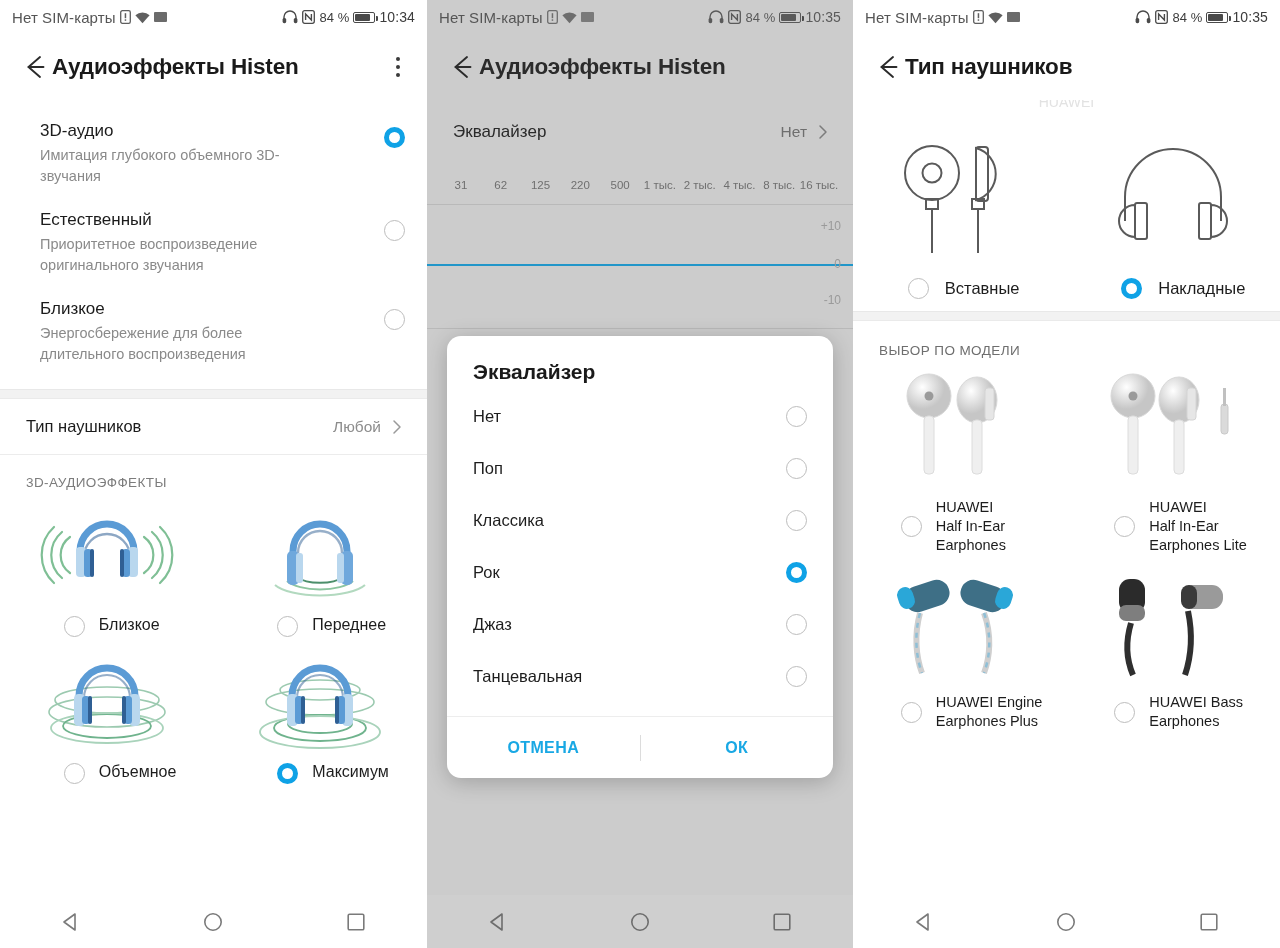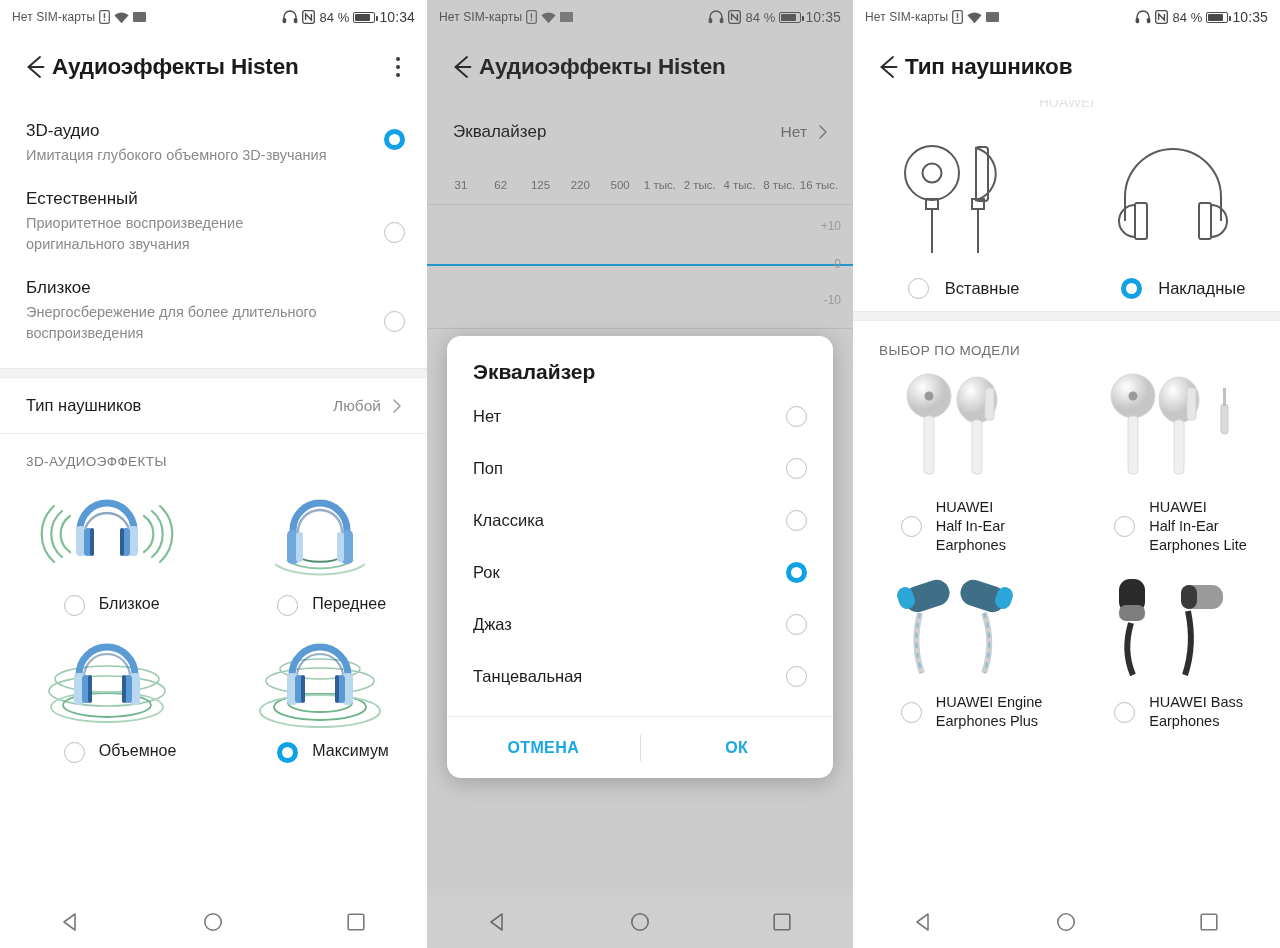--- a/index.html
+++ b/index.html
@@ -14,42 +14,42 @@
   .screen.last { width: 427px; }
 
   
   .statusbar {
     height: 34px; display: flex; align-items: center;
     padding: 0 12px; font-size: 11.5px; color: #4a4a4a;
     letter-spacing: 0.1px;
   }
   .sb-left { display: flex; align-items: center; gap: 4px; }
   .sb-right { margin-left: auto; display: flex; align-items: center; gap: 4px; font-size: 13px; color: #3c3c3c;}
-  .sim-text { font-size: 12px; color: #555; }
+  .sim-text { font-size: 15px; color: #555; }
   .ic { display:inline-block; vertical-align: middle; }
   .sms-box { width: 13px; height: 10px; background: #6b6b6b; border-radius: 1px; }
   .batt { width: 22px; height: 11px; border: 1.6px solid #4a4a4a; border-radius: 2px; position: relative; }
   .batt::after { content:""; position:absolute; right:-4px; top:3px; width:2.4px; height:5px; background:#4a4a4a; border-radius:0 1px 1px 0; }
   .batt-fill { position:absolute; left:1px; top:1px; bottom:1px; width:72%; background:#4a4a4a; border-radius:1px; }
   .time { font-size: 14px; color: #3c3c3c; }
 
   
   .appbar { height: 66px; display:flex; align-items:center; padding: 0 18px; }
   .back-arrow { width: 34px; height: 34px; flex: none; }
   .app-title { font-size: 22.5px; font-weight: 700; color: #1a1a1a; letter-spacing: -0.2px; }
   .overflow { margin-left:auto; width: 22px; height:34px; display:flex; flex-direction:column; justify-content:center; align-items:center; gap:4px; }
   .overflow i { display:block; width:4px; height:4px; border-radius:50%; background:#3a3a3a; }
 
   
   .radio { width: 21px; height: 21px; border-radius: 50%; border: 1.6px solid #bdbdbd; flex:none; background:#fff; }
   .radio.on { border: 5.5px solid #0FA2E6; }
 
   
   .mode-list { padding: 8px 0 14px 0; }
-  .mode-row { display:flex; align-items:flex-end; padding: 10px 22px 10px 26px; gap: 43px; }
+  .mode-row { display:flex; align-items:flex-start; padding: 10px 22px 10px 40px; gap: 43px; }
   .mode-text { flex: 1; padding-right: 14px; }
   .mode-title { font-size: 17px; color: #1c1c1c; line-height: 25px; }
   .mode-sub { font-size: 14.5px; color: #8a8a8a; line-height: 21px; margin-top: 2px; }
   .mode-radio-wrap { display:flex; align-items:center; min-height:46px; }
   .mode-row.first .mode-radio-wrap { align-items:flex-start; padding-top: 9px; }
 
   .gap-divider { height: 10px; background:#f2f2f2; border-top:1px solid #e8e8e8; border-bottom:1px solid #eaeaea;}
   .thin-div { height:1px; background:#ececec; }
 
   .nav-row { display:flex; align-items:center; padding: 18px 22px 18px 26px; }

